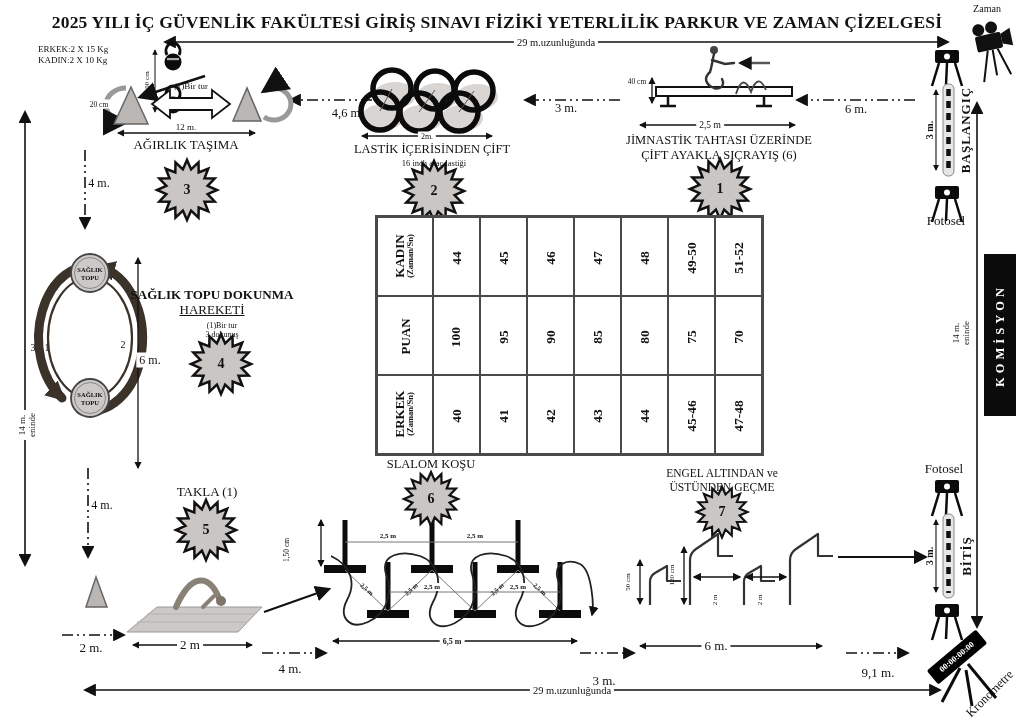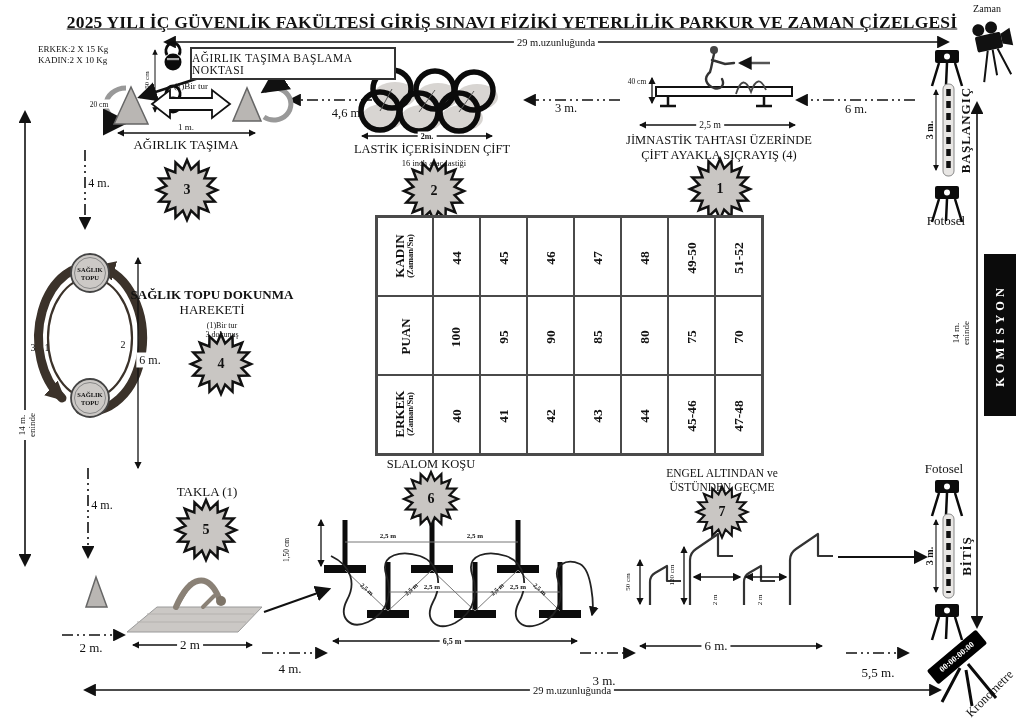--- a/index.html
+++ b/index.html
@@ -239,21 +239,21 @@
     <use href="#star16" transform="translate(720,189)"></use>
     <use href="#star16" transform="translate(434,191)"></use>
     <use href="#star16" transform="translate(187,190)"></use>
     <use href="#star16" transform="translate(221,364)"></use>
     <use href="#star16" transform="translate(206,530)"></use>
     <use href="#star16" transform="translate(431,499) scale(0.9)"></use>
     <use href="#star16" transform="translate(722,512) scale(0.85)"></use>
   </g>
 </svg>
 
-<div class="ctr title" style="left:512px;top:22px;text-decoration:underline;">2025 YILI İÇ GÜVENLİK FAKÜLTESİ GİRİŞ SINAVI FİZİKİ YETERLİLİK PARKUR VE ZAMAN ÇİZELGESİ</div>
+<div class="ctr title" style="left:497px;top:22px;">2025 YILI İÇ GÜVENLİK FAKÜLTESİ GİRİŞ SINAVI FİZİKİ YETERLİLİK PARKUR VE ZAMAN ÇİZELGESİ</div>
 <div class="ctr" style="left:987px;top:8px;font-size:10px;">Zaman</div>
 <div class="ctr bg" style="left:556px;top:42px;font-size:10.5px;">29 m.uzunluğunda</div>
 <div class="ctr bg" style="left:572px;top:690px;font-size:10.5px;">29 m.uzunluğunda</div>
 <div class="rotc pre bg" style="left:27px;top:425px;font-size:9px;line-height:10px;">14 m.
 eninde</div>
 <div class="rotc pre bg" style="left:961px;top:333px;font-size:9px;line-height:10px;">14 m.
 eninde</div>
 
 <div class="rotc b" style="left:929px;top:130px;font-size:10px;">3 m.</div>
 <div class="rotc b" style="left:966px;top:130px;font-size:13px;letter-spacing:1px;">BAŞLANGIÇ</div>
@@ -261,53 +261,52 @@
 <div class="ctr" style="left:944px;top:469px;font-size:13px;">Fotosel</div>
 <div class="rotc b" style="left:929px;top:556px;font-size:10px;">3 m.</div>
 <div class="rotc b" style="left:967px;top:556px;font-size:13px;letter-spacing:1px;">BİTİŞ</div>
 <div class="ctr" style="left:990px;top:694px;font-size:12.5px;transform:translate(-50%,-50%) rotate(-45deg);">Kronometre</div>
 <div class="komisyon">
       <span>KOMİSYON</span>
     </div>
 
 <div class="weightnote">ERKEK:2 X 15 Kg
 KADIN:2 X 10 Kg</div>
-<div class="stbox">AĞIRLIK TAŞIMA BAŞLAMA NOKTASI</div>
 <div class="rotc" style="left:147px;top:80px;font-size:7px;">50 cm</div>
 <div class="ctr bg" style="left:99px;top:104px;font-size:7.5px;text-align:center;">20 cm</div>
 <div class="ctr" style="left:191px;top:86px;font-size:9px;">(1)Bir tur</div>
-<div class="ctr bg" style="left:186px;top:127px;font-size:9px;">1 m.</div>
+<div class="ctr bg" style="left:186px;top:127px;font-size:9px;">12 m.</div>
 <div class="ctr" style="left:186px;top:145px;font-size:13px;">AĞIRLIK TAŞIMA</div>
 <div class="num" style="left:187px;top:190px;">3</div>
 <div class="ctr" style="left:346px;top:113px;font-size:12.5px;">4,6 m</div>
 
-<div class="ctr bg" style="left:427px;top:136px;font-size:8px;font-weight:bold;">2m.</div>
+<div class="ctr bg" style="left:427px;top:136px;font-size:8px;">2m.</div>
 <div class="ctr" style="left:432px;top:149px;font-size:12.5px;">LASTİK İÇERİSİNDEN ÇİFT</div>
 <div class="ctr" style="left:434px;top:163px;font-size:8.5px;">16 inch araç lastiği</div>
 <div class="num" style="left:434px;top:191px;">2</div>
 <div class="ctr" style="left:566px;top:108px;font-size:12.5px;">3 m.</div>
 
 <div class="ctr" style="left:637px;top:81px;font-size:7.5px;">40 cm</div>
 <div class="ctr bg" style="left:710px;top:125px;font-size:9.5px;">2,5 m</div>
 <div class="ctr" style="left:719px;top:140px;font-size:12.5px;">JİMNASTİK TAHTASI ÜZERİNDE</div>
-<div class="ctr" style="left:719px;top:155px;font-size:12.5px;">ÇİFT AYAKLA SIÇRAYIŞ (4)</div>
+<div class="ctr" style="left:719px;top:155px;font-size:12.5px;">ÇİFT AYAKLA SIÇRAYIŞ (6)</div>
 <div class="num" style="left:720px;top:189px;">1</div>
 <div class="ctr" style="left:856px;top:109px;font-size:12.5px;">6 m.</div>
 
 <div class="ctr" style="left:99px;top:183px;font-size:12px;">4 m.</div>
 <div class="ctr b" style="left:90px;top:269px;font-size:6.5px;">SAĞLIK</div>
 <div class="ctr b" style="left:90px;top:277px;font-size:6.5px;">TOPU</div>
 <div class="ctr b" style="left:90px;top:394px;font-size:6.5px;">SAĞLIK</div>
 <div class="ctr b" style="left:90px;top:402px;font-size:6.5px;">TOPU</div>
 <div class="ctr" style="left:33px;top:347px;font-size:10px;">3</div>
 <div class="ctr" style="left:47px;top:347px;font-size:10px;">1</div>
 <div class="ctr" style="left:123px;top:344px;font-size:10px;">2</div>
 <div class="ctr bg" style="left:150px;top:360px;font-size:12px;">6 m.</div>
 <div class="ctr" style="left:212px;top:295px;font-size:13px;font-weight:bold;">SAĞLIK TOPU DOKUNMA</div>
-<div class="ctr" style="left:212px;top:310px;font-size:13px;">HAREKETİ</div>
+<div class="ctr" style="left:212px;top:310px;font-size:13px;text-decoration:underline;">HAREKETİ</div>
 <div class="ctr" style="left:222px;top:325px;font-size:8px;">(1)Bir tur</div>
 <div class="ctr" style="left:222px;top:334px;font-size:8px;">3 dokunuş</div>
 <div class="num" style="left:221px;top:364px;">4</div>
 
 <div class="ctr" style="left:102px;top:505px;font-size:12px;">4 m.</div>
 <div class="ctr" style="left:207px;top:492px;font-size:13px;">TAKLA (1)</div>
 <div class="num" style="left:206px;top:530px;">5</div>
 <div class="ctr" style="left:91px;top:648px;font-size:13px;">2 m.</div>
 <div class="ctr bg" style="left:190px;top:645px;font-size:13px;">2 m</div>
 <div class="ctr" style="left:290px;top:669px;font-size:13px;">4 m.</div>
@@ -327,21 +326,21 @@
 <div class="ctr" style="left:604px;top:681px;font-size:13px;">3 m.</div>
 
 <div class="ctr" style="left:722px;top:473px;font-size:11.5px;">ENGEL ALTINDAN ve</div>
 <div class="ctr" style="left:722px;top:487px;font-size:11.5px;">ÜSTÜNDEN GEÇME</div>
 <div class="num" style="left:722px;top:512px;">7</div>
 <div class="rotc" style="left:628px;top:582px;font-size:7px;">50 cm</div>
 <div class="rotc" style="left:672px;top:575px;font-size:7px;">120 cm</div>
 <div class="rotc" style="left:715px;top:600px;font-size:7px;">2 m</div>
 <div class="rotc" style="left:760px;top:600px;font-size:7px;">2 m</div>
 <div class="ctr bg" style="left:716px;top:646px;font-size:13px;">6 m.</div>
-<div class="ctr" style="left:878px;top:673px;font-size:13px;">5,5 m.</div>
+<div class="ctr" style="left:878px;top:673px;font-size:13px;">9,1 m.</div>
 
 <table class="score">
       <tbody>
         <tr>
           <td class="hcell"><div class="rot hwrap"><div class="h1">KADIN</div><div class="h2">(Zaman/Sn)</div></div></td>
           <td class="vcell-td"><div class="rot vcell">44</div></td>
           <td class="vcell-td"><div class="rot vcell">45</div></td>
           <td class="vcell-td"><div class="rot vcell">46</div></td>
           <td class="vcell-td"><div class="rot vcell">47</div></td>
           <td class="vcell-td"><div class="rot vcell">48</div></td>

